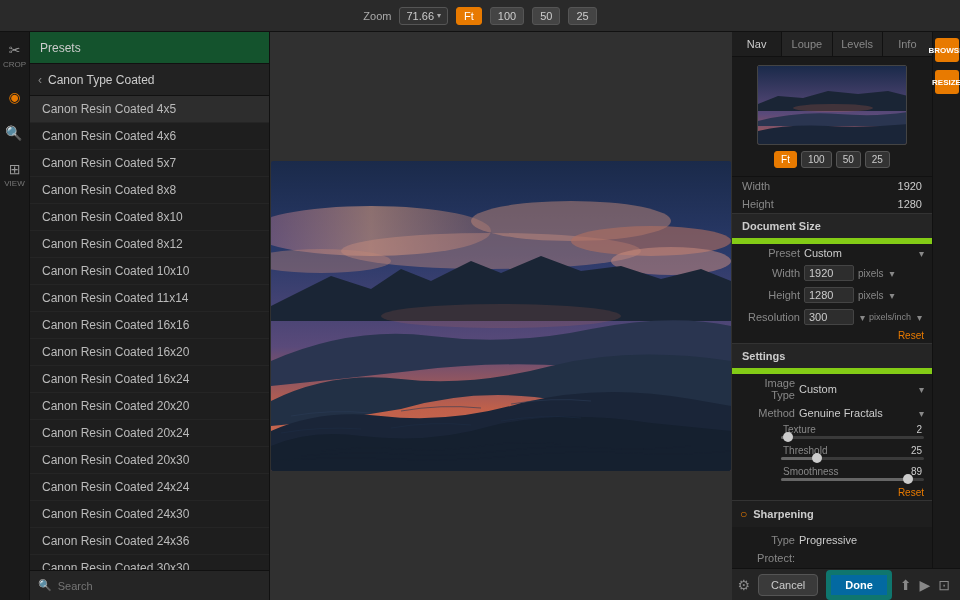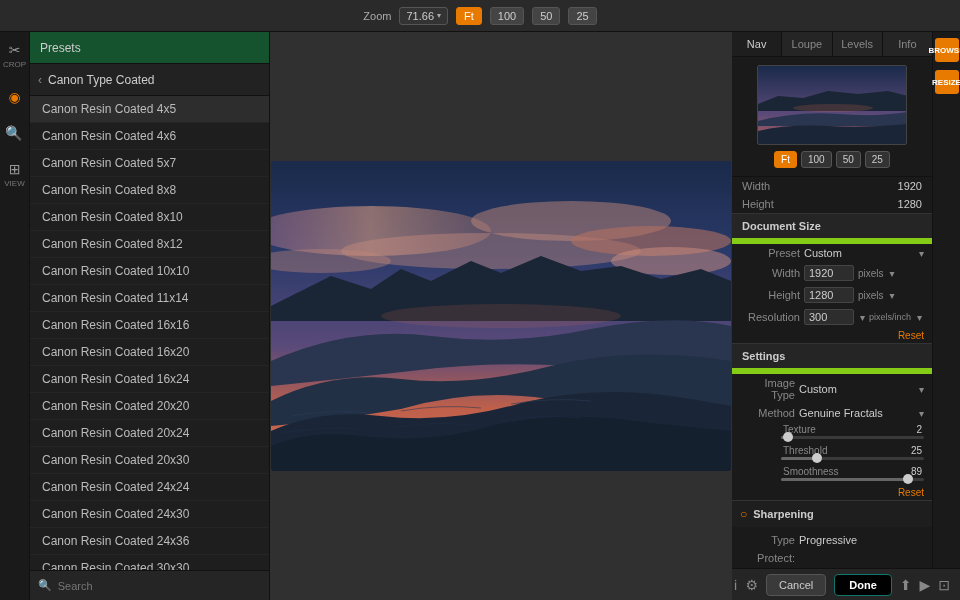--- a/index.html
+++ b/index.html
@@ -375,22 +375,22 @@
     .btn-cancel {
       background: #3a3a3a;
       border: 1px solid #555;
       color: #ccc;
       padding: 4px 12px;
       border-radius: 4px;
       font-size: 11px;
       cursor: pointer;
     }
     .btn-done {
-      background: #000000;
-      border: 1px solid #0f766e;
+      background: #0369a1;
+      border: 5px solid #0f766e;
       color: #fff;
       padding: 4px 14px;
       border-radius: 4px;
       font-size: 11px;
       cursor: pointer;
       font-weight: 600;
     }
 
     .right-wrap {
       display: flex;

